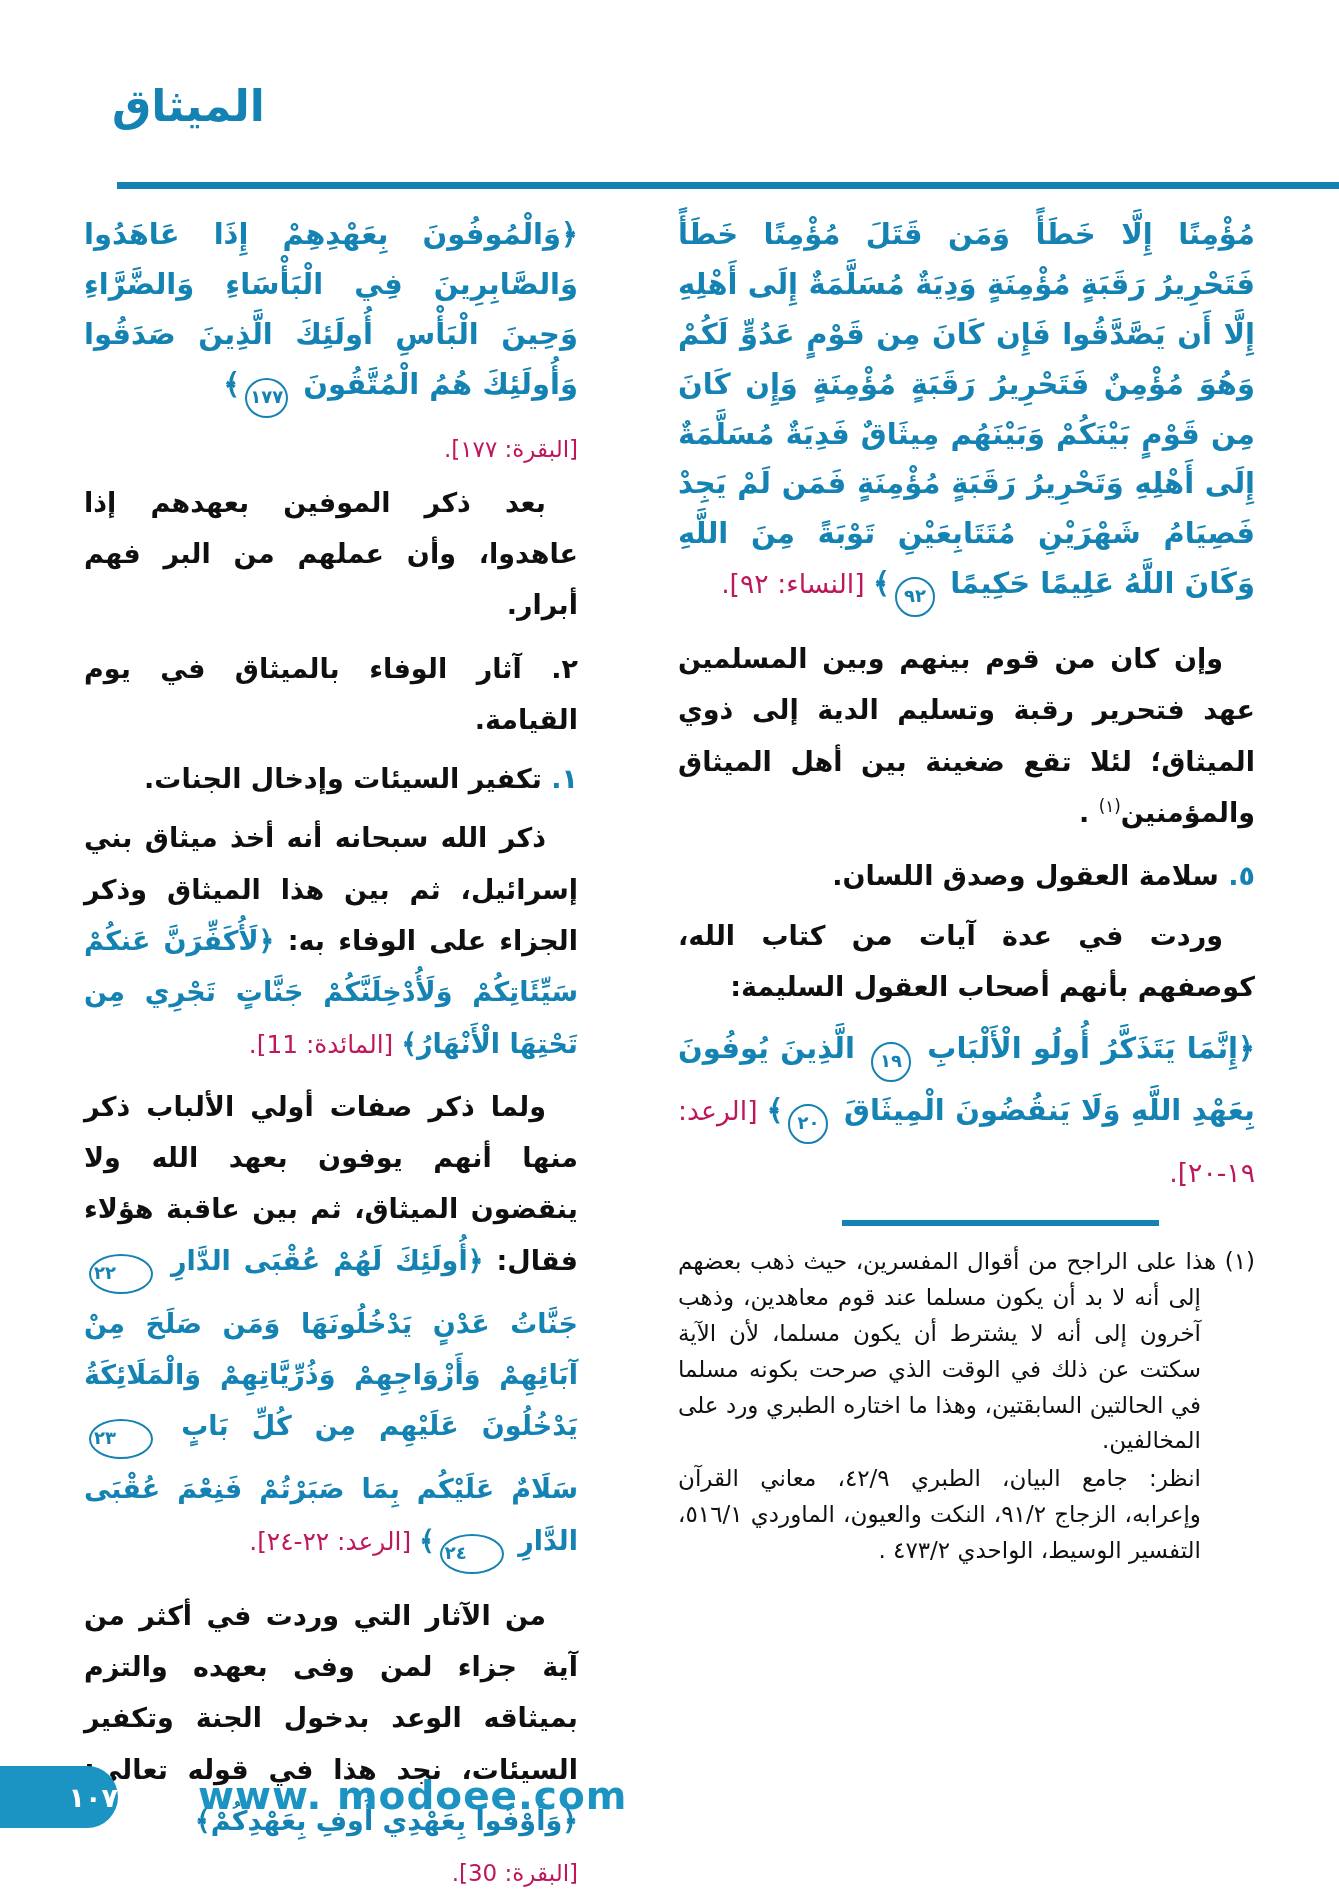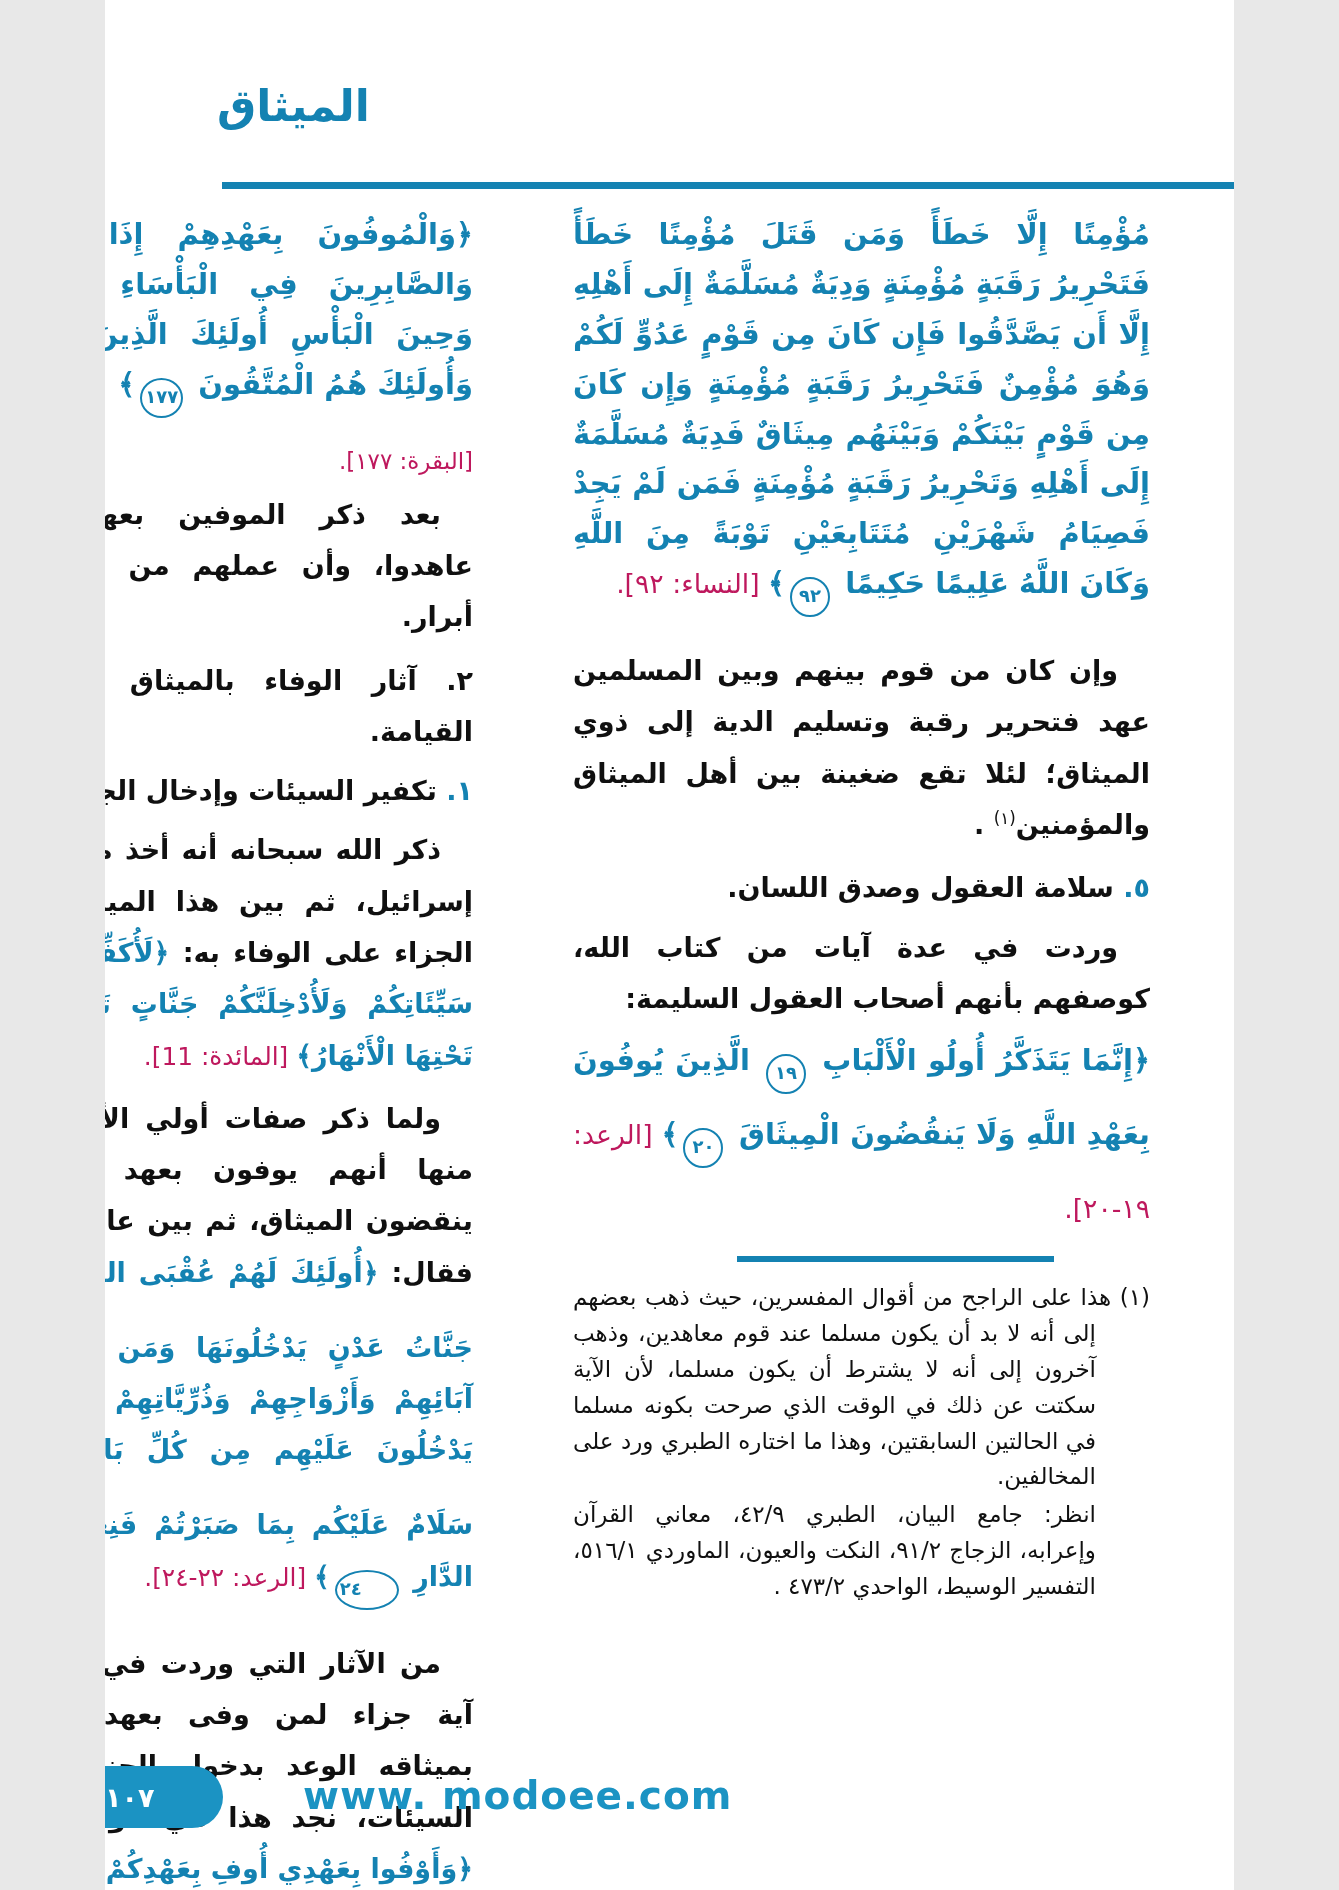--- a/index.html
+++ b/index.html
@@ -1,18 +1,18 @@
 <!DOCTYPE html>
 <html lang="ar" dir="rtl" style="--teal: #1482B2; --pill: #1B93C3;"><head>
 <meta charset="utf-8">
 <style>
   html,body{margin:0;padding:0;background:#e8e8e8;}
   .page{
     position:relative;
-    width:1129px;height:1890px;
+    width:1339px;height:1890px;
     margin:0 auto;
     background:#ffffff;
     overflow:hidden;
     direction:rtl;
     font-family:"DejaVu Sans", sans-serif;
     color:#101010;
   }
   
   .header-title{
     position:absolute;top:84px;left:112px;
@@ -63,32 +63,32 @@
   
   .seg-t{}
   .seg-q{color:var(--teal);font-weight:700;}
   .seg-num{color:var(--teal);}
   .seg-ref{color:#be185d;font-weight:500;font-size:0.92em;}
   .seg-sup{vertical-align:super;font-size:0.62em;font-weight:500;}
   .seg-an{
     display:inline-block;
     min-width:40px;height:40px;line-height:34px;
     border:2px solid var(--teal);border-radius:50%;
-    box-sizing:border-box;padding:0 3px;margin:16px 5px;
+    box-sizing:border-box;padding:0 3px;margin:4px 5px;
     text-align:center;vertical-align:-9px;
     font-size:18px;font-weight:700;color:var(--teal);
     box-shadow:inset 0 0 0 1px #ffffff;
   }
   
   .page-number-pill{
     position:absolute;left:0;bottom:62px;
     width:118px;height:62px;
     background:var(--pill);
     border-radius:0 31px 31px 0;
-    display:flex;align-items:center;justify-content:flex-start;
+    display:flex;align-items:center;justify-content:flex-end;
     color:#ffffff;font-size:27px;font-weight:700;
     direction:ltr;
   }
   .website{
     position:absolute;left:150px;bottom:72px;
     color:var(--pill);
     font-size:39px;font-weight:700;
     direction:ltr;letter-spacing:1px;margin-left:48px;
   }
 </style>

